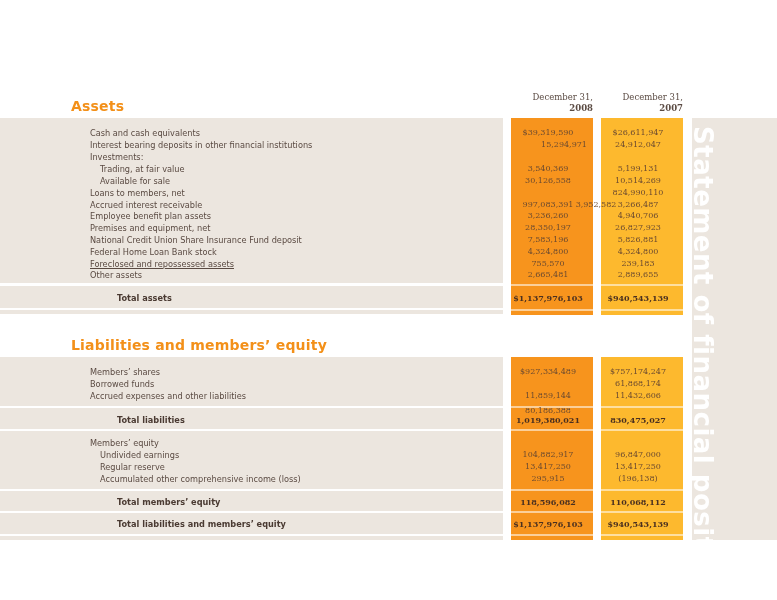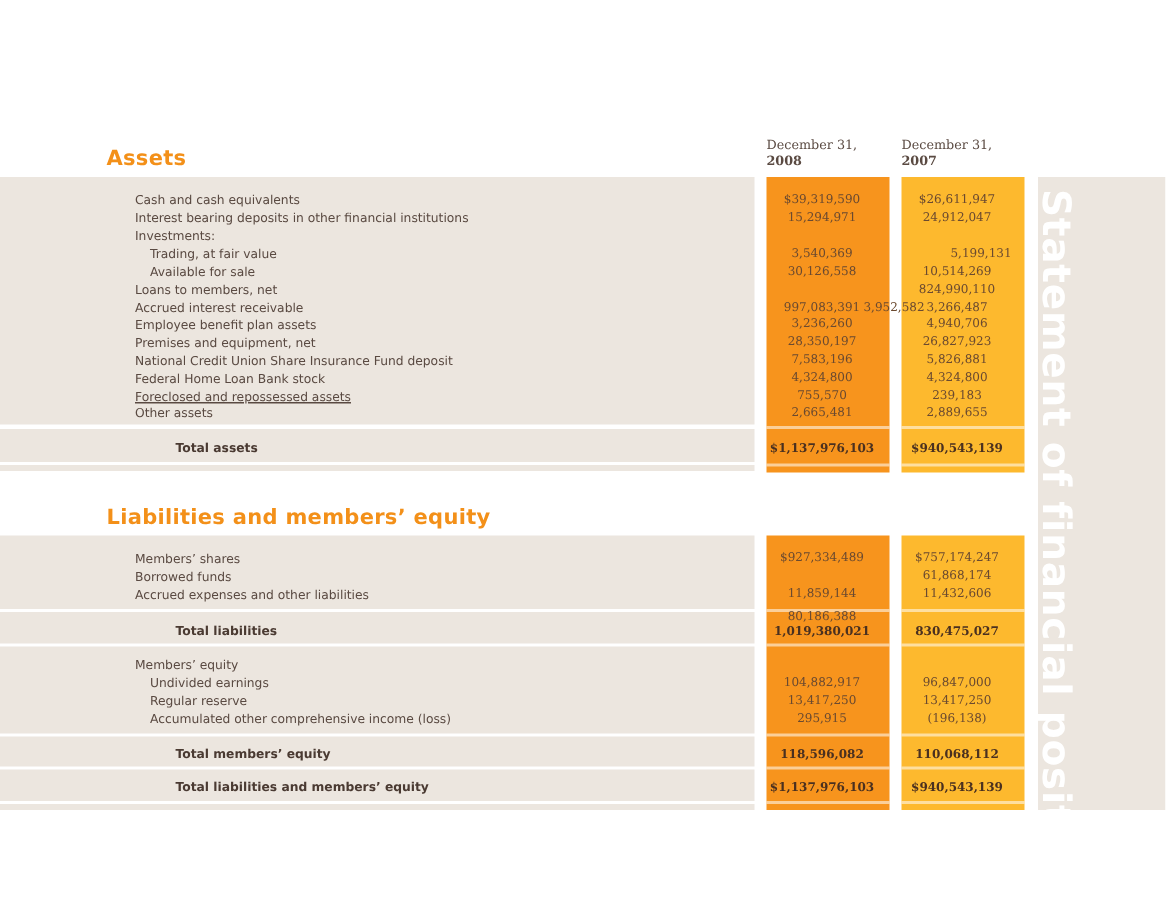--- a/index.html
+++ b/index.html
@@ -3,21 +3,21 @@
 <meta charset="utf-8">
 <style>
   html,body{margin:0;padding:0;background:#ffffff;}
   body{width:777px;height:600px;position:relative;overflow:hidden;font-family:"DejaVu Sans","Liberation Sans",sans-serif;}
   .band{position:absolute;left:0;width:503px;background:#ece6df;}
   .col{position:absolute;width:82px;}
   .c08{left:511px;background:#f7941d;}
   .c07{left:601px;background:#fdb92e;}
   .sep{position:absolute;height:2px;background:rgba(255,255,255,0.55);}
   .section-title{position:absolute;left:71px;color:#f39019;font-weight:bold;font-size:14px;letter-spacing:0.2px;}
-  .colhead{position:absolute;width:82px;text-align:left;font-family:"DejaVu Serif","Liberation Serif",serif;font-size:8.5px;line-height:11px;color:#5a4a42;}
+  .colhead{position:absolute;width:82px;text-align:right;font-family:"DejaVu Serif","Liberation Serif",serif;font-size:8.5px;line-height:11px;color:#5a4a42;}
   .colhead .yr{font-weight:bold;}
   .lbl{position:absolute;font-size:8.2px;color:#5a4a42;white-space:nowrap;line-height:12px;}
   .lbl.ind{padding-left:10px;}
   .tot{position:absolute;left:117px;font-size:8.2px;font-weight:bold;color:#4a3a32;white-space:nowrap;line-height:12px;}
   .num{position:absolute;width:74px;text-align:center;font-family:"DejaVu Serif","Liberation Serif",serif;font-size:8px;color:#6b4a30;line-height:12px;white-space:nowrap;}
   .num.n08{left:511px;}
   .num.n07{left:601px;}
   .num.b{font-weight:bold;color:#4a3020;}
   .side{position:absolute;left:692px;top:118px;width:85px;height:422px;background:#ece6df;}
   .side-title{position:absolute;left:734px;top:118px;transform-origin:0 0;transform:translate(-16px,8px) rotate(90deg);font-size:26px;font-weight:bold;color:#ffffff;white-space:nowrap;letter-spacing:0.5px;}
@@ -45,28 +45,28 @@
 <div class="sep" style="left:511px;width:82px;top:284px;"></div>
 <div class="sep" style="left:601px;width:82px;top:284px;"></div>
 <div class="sep" style="left:511px;width:82px;top:309px;"></div>
 <div class="sep" style="left:601px;width:82px;top:309px;"></div>
 
 <div class="lbl" style="left:90px;top:127px;">Cash and cash equivalents</div>
 <div class="num n08" style="top:127px;">$39,319,590</div>
 <div class="num n07" style="top:127px;">$26,611,947</div>
 
 <div class="lbl" style="left:90px;top:139px;">Interest bearing deposits in other financial institutions</div>
-<div class="num n08" style="top:139px;">15,294,971</div>
+<div class="num n08" style="top:139px;margin-left:16px;">15,294,971</div>
 <div class="num n07" style="top:139px;">24,912,047</div>
 
 <div class="lbl" style="left:90px;top:151px;">Investments:</div>
 
 <div class="lbl ind" style="left:90px;top:163px;">Trading, at fair value</div>
 <div class="num n08" style="top:163px;">3,540,369</div>
-<div class="num n07" style="top:163px;margin-left:16px;">5,199,131</div>
+<div class="num n07" style="top:163px;">5,199,131</div>
 
 <div class="lbl ind" style="left:90px;top:175px;">Available for sale</div>
 <div class="num n08" style="top:175px;">30,126,558</div>
 <div class="num n07" style="top:175px;">10,514,269</div>
 
 <div class="lbl" style="left:90px;top:187px;">Loans to members, net</div>
 <div class="num n08" style="top:199px;">997,083,391</div>
 <div class="num n07" style="top:187px;">824,990,110</div>
 
 <div class="lbl" style="left:90px;top:199px;">Accrued interest receivable</div>

